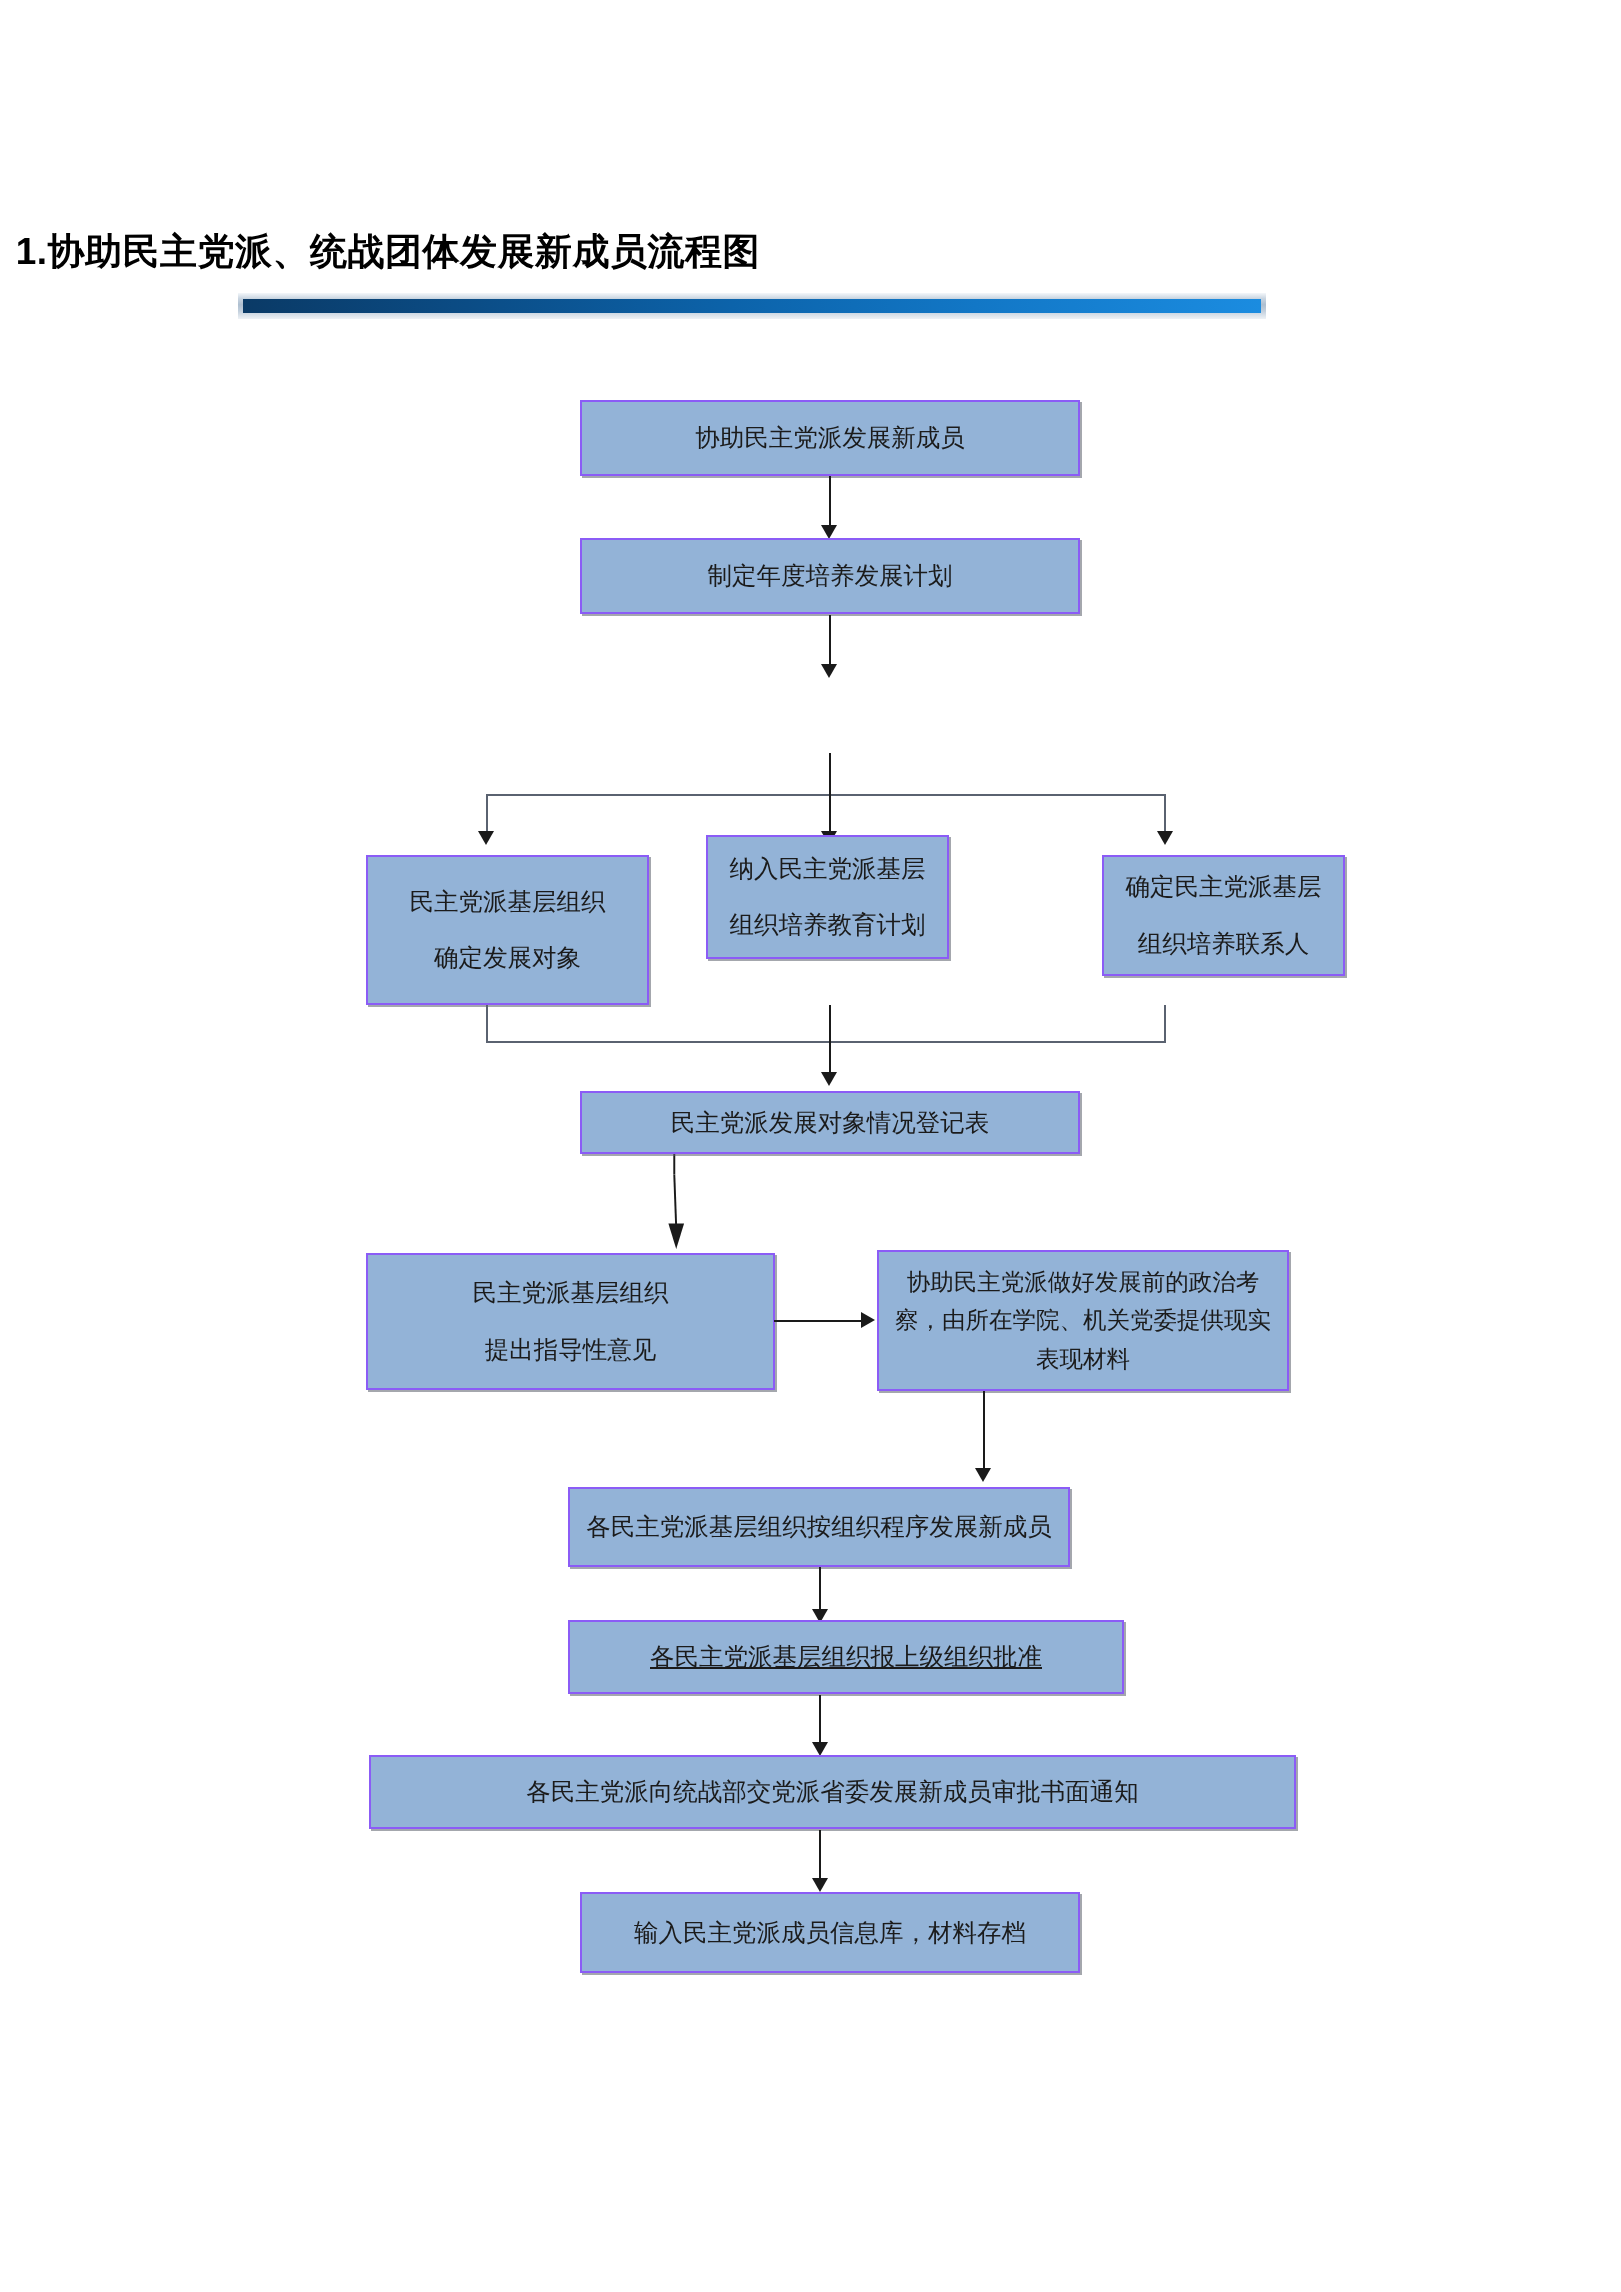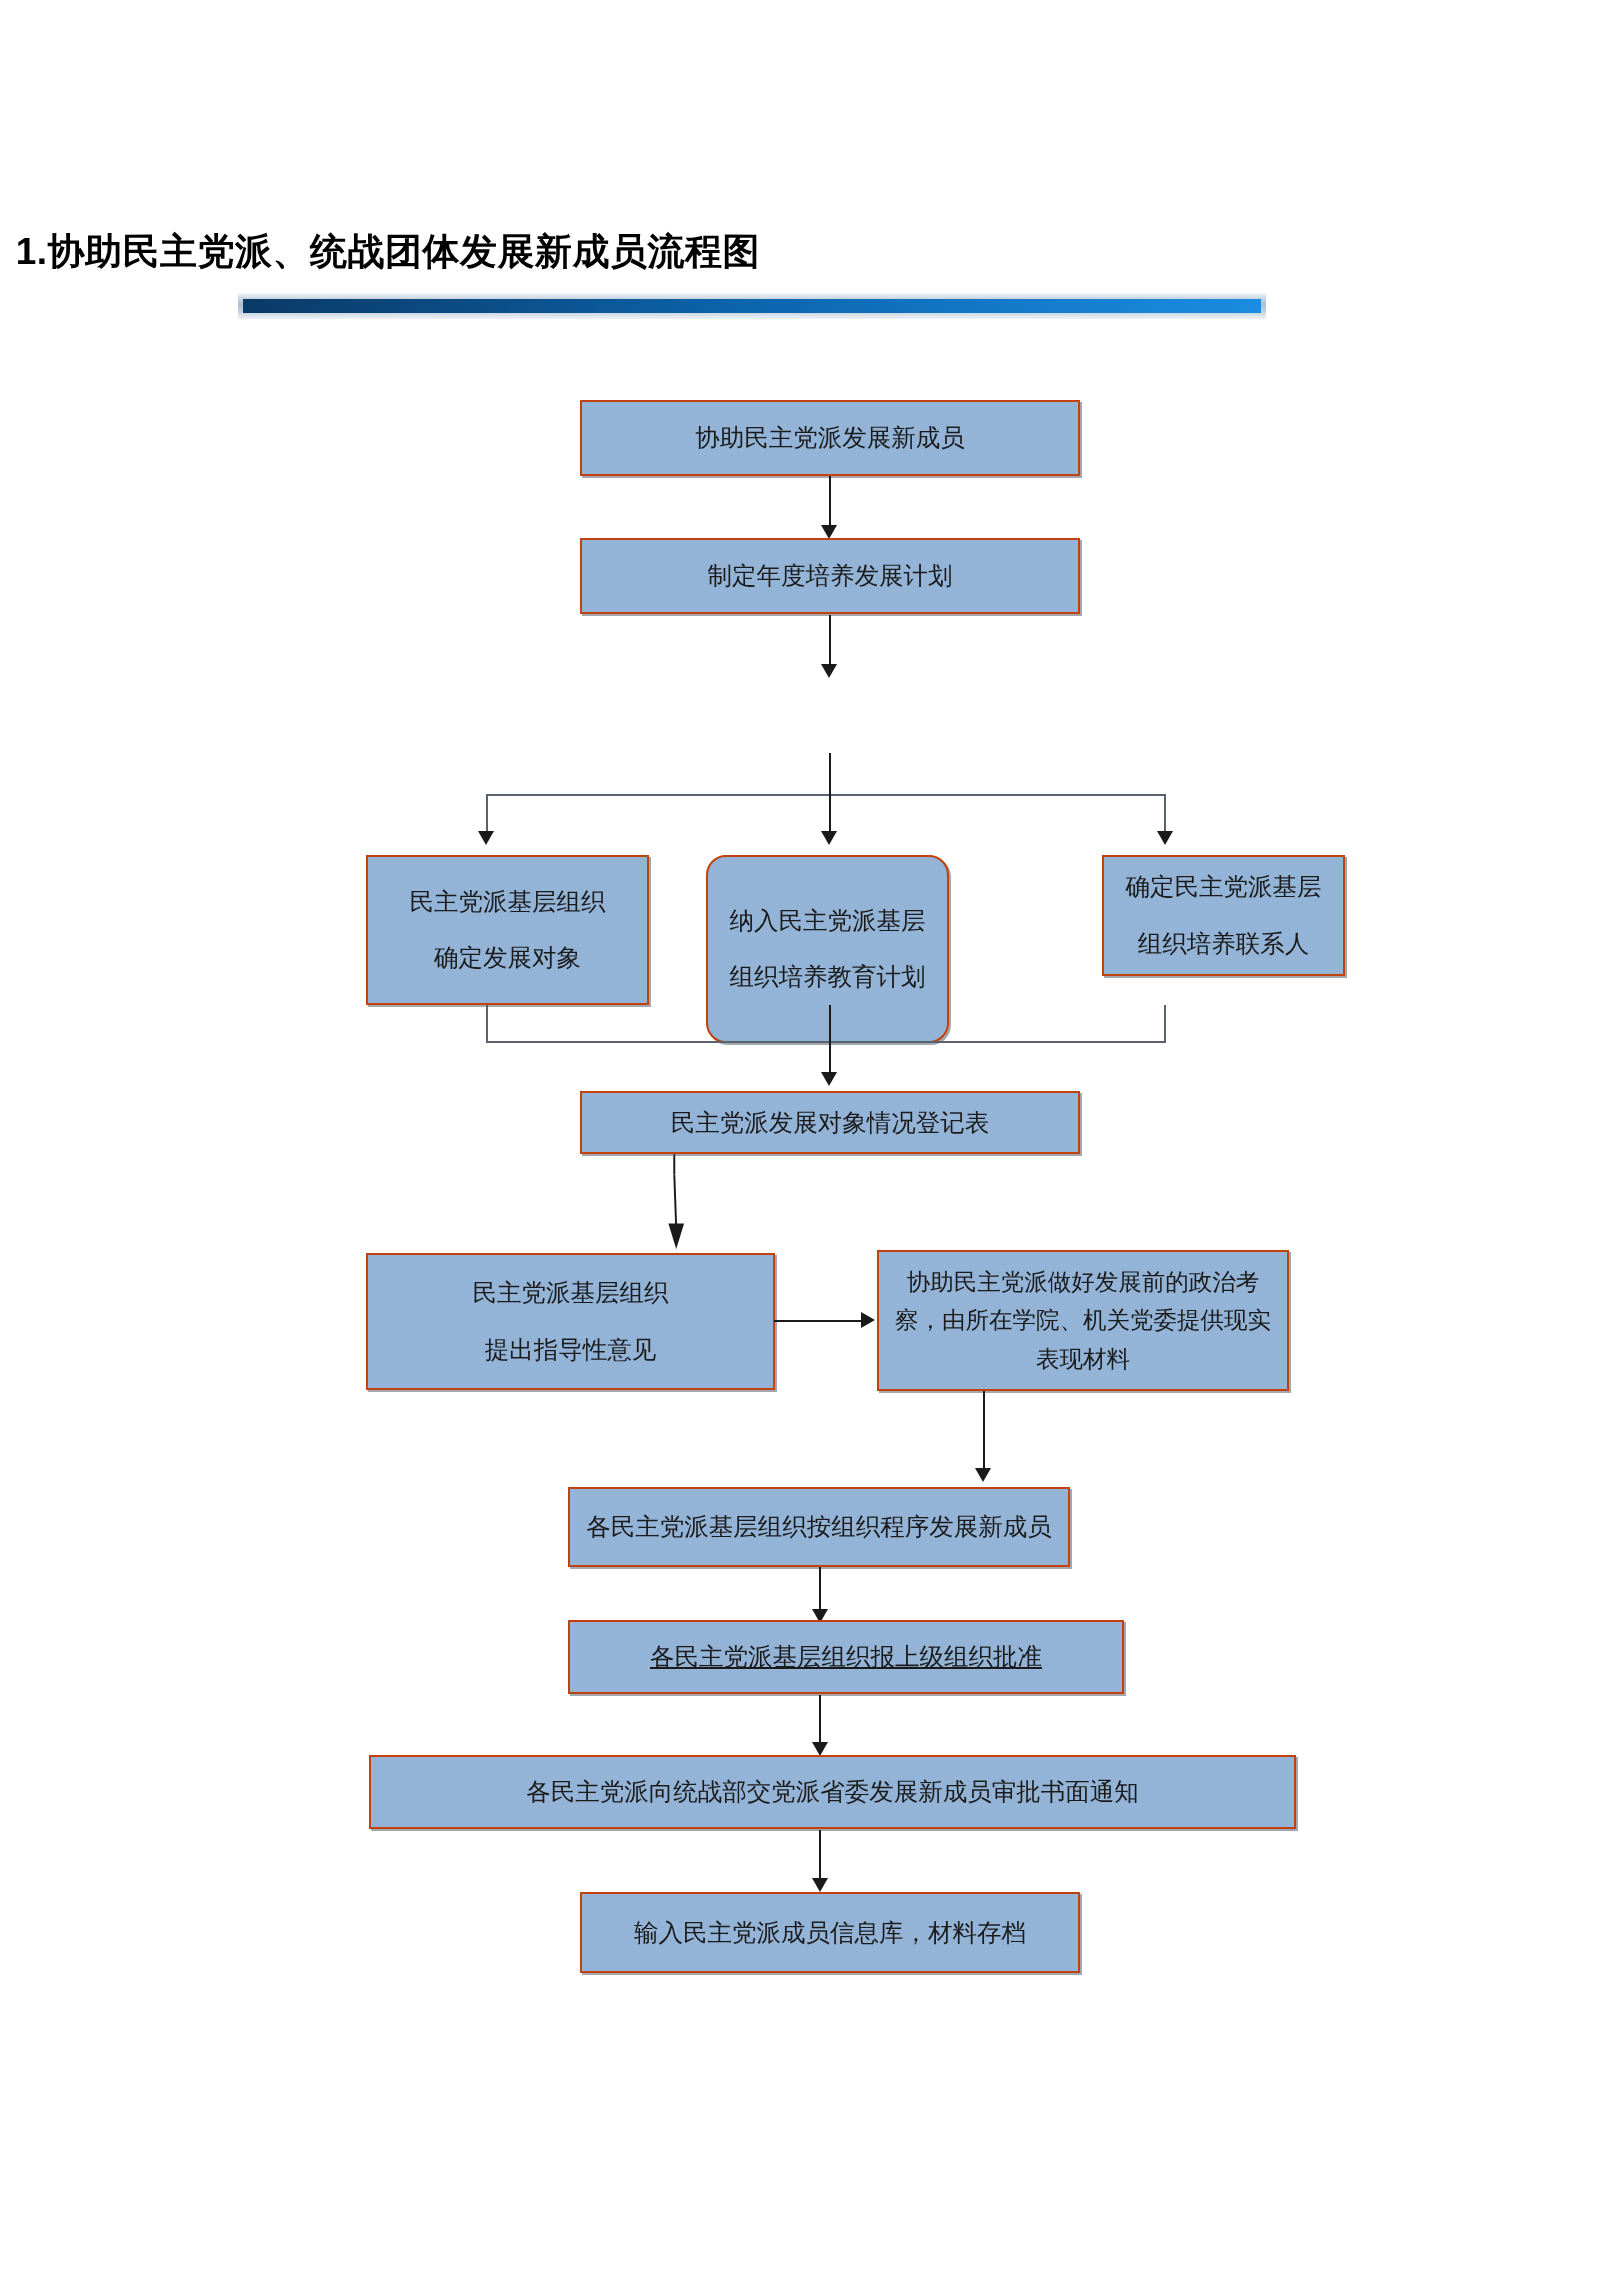--- a/index.html
+++ b/index.html
@@ -59,21 +59,21 @@
     height: 100%;
     background: linear-gradient(to right, #0a3a66 0%, #0b4c85 22%,
                 #0c63aa 48%, #1277c6 72%, #1b8ce0 100%);
   }
 
   
   .node {
     position: absolute;
     box-sizing: border-box;
     background: #93b3d7;
-    border: 2px solid #c2410c;
+    border: 2px solid #8b5cf6;
     box-shadow: 2px 2px 0 rgba(90, 95, 105, 0.55);
     display: flex;
     flex-direction: column;
     align-items: center;
     justify-content: center;
     text-align: center;
     color: #1b1b1b;
     font-size: 24.5px;
     line-height: 1.55;
     padding: 2px 7.8px;
@@ -170,21 +170,21 @@
   <div class="rail v" style="left:1164px; top:794px; height:43px;"></div>
   <div class="vline" style="left:829px; top:794px; height:43px;"></div>
   <div class="arrowhead-down" style="left:478px; top:831px;"></div>
   <div class="arrowhead-down" style="left:821px; top:831px;"></div>
   <div class="arrowhead-down" style="left:1157px; top:831px;"></div>
 
   <div class="node two-line" style="left:366px; top:855px; width:283px; height:150px;">
     <span class="ln">民主党派基层组织</span>
     <span class="ln">确定发展对象</span>
   </div>
-  <div class="node two-line" style="left:706px; top:855px; width:243px; height:188px;border-radius:20px;">
+  <div class="node two-line" style="left:706px; top:835px; width:243px; height:124px;">
     <span class="ln">纳入民主党派基层</span>
     <span class="ln">组织培养教育计划</span>
   </div>
   <div class="node two-line" style="left:1102px; top:855px; width:243px; height:121px;">
     <span class="ln">确定民主党派基层</span>
     <span class="ln">组织培养联系人</span>
   </div>
 
   <div class="rail v" style="left:486px; top:1005px; height:38px;"></div>
   <div class="rail v" style="left:1164px; top:1005px; height:38px;"></div>

